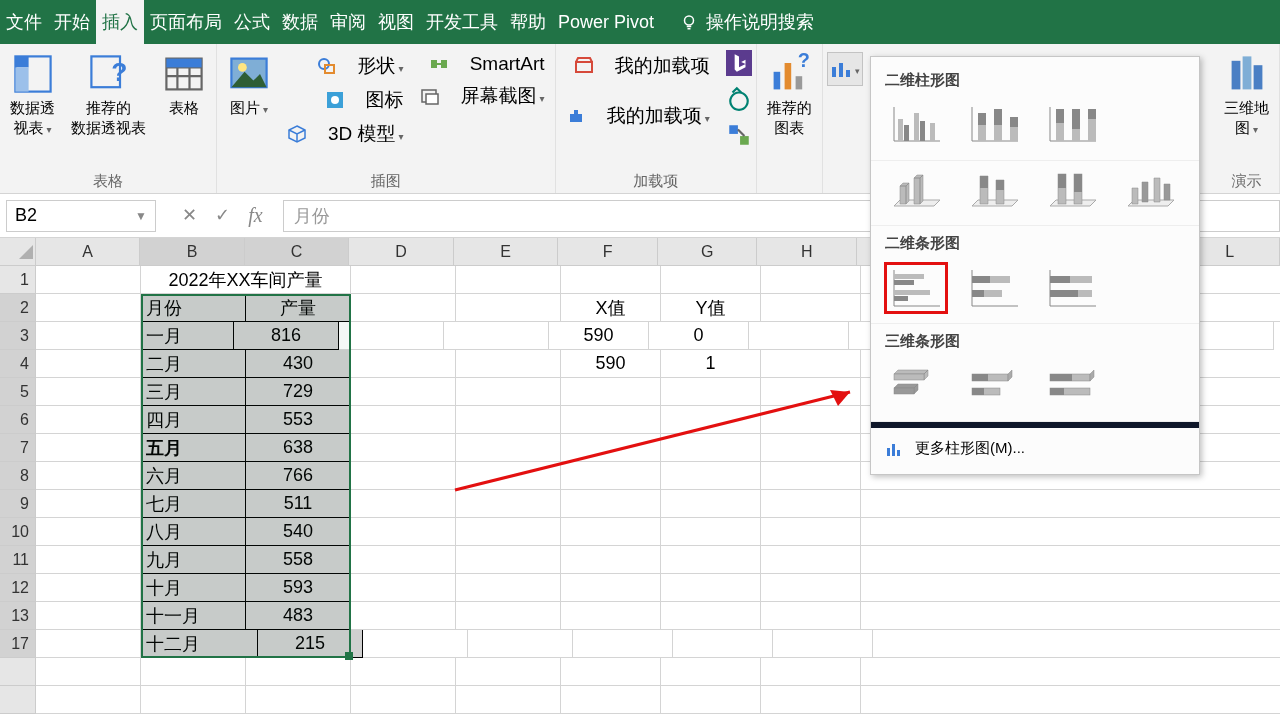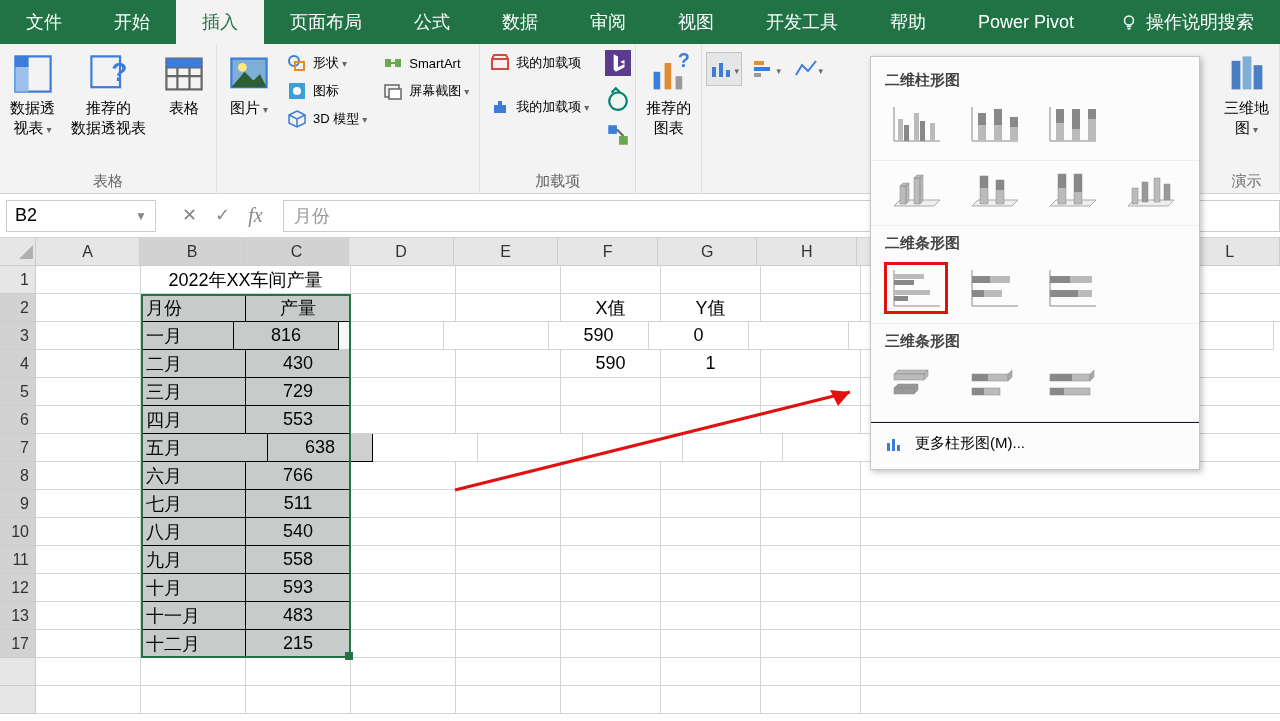--- a/index.html
+++ b/index.html
@@ -1,34 +1,34 @@
 <!DOCTYPE html>
 <html><head>
 <meta charset="utf-8">
 <style>
 * { box-sizing: border-box; margin: 0; padding: 0; font-family: "Microsoft YaHei", sans-serif; }
 body { background: #fff; overflow: hidden; width: 1280px; height: 721px; position: relative; }
 
 
 .ribbon-tabs { background: #217346; height: 44px; display: flex; align-items: stretch; color: #fff; font-size: 18px; }
-.tab { padding: 0 26px; display: flex; align-items: center; cursor: pointer; }
+.tab { padding: 0 6px; display: flex; align-items: center; cursor: pointer; }
 .tab.active { background: #f3f3f3; color: #217346; }
 .tab-help { margin-left: 20px; display: flex; align-items: center; gap: 8px; }
 .bulb-icon { width: 18px; height: 18px; }
 
 
 .ribbon-body { background: #f3f3f3; height: 150px; border-bottom: 1px solid #d4d4d4; display: flex; }
 .rgroup { display: flex; flex-direction: column; border-right: 1px solid #e1e1e1; padding: 2px 4px 0; }
 .rgroup-label { text-align: center; font-size: 15px; color: #666; padding: 4px 0 2px; }
 .rgroup-content { flex: 1; display: flex; align-items: flex-start; gap: 4px; padding-top: 4px; }
 .big-btn { display: flex; flex-direction: column; align-items: center; padding: 4px 6px; cursor: pointer; text-align: center; font-size: 15px; line-height: 1.3; }
 .big-btn .ico { width: 44px; height: 40px; display: flex; align-items: center; justify-content: center; margin-bottom: 4px; }
 .big-btn .lbl { white-space: pre-line; }
 .small-btn-col { display: flex; flex-direction: column; gap: 2px; }
-.small-btn { display: flex; align-items: center; gap: 6px; padding: 3px 6px; font-size: 13px; cursor: pointer; }
+.small-btn { display: flex; align-items: center; gap: 21px; padding: 3px 6px; font-size: 19px; cursor: pointer; justify-content: flex-end; }
 .small-btn .sico { width: 20px; height: 20px; display: inline-flex; align-items: center; justify-content: center; }
 .dd-arrow::after { content: "▾"; font-size: 10px; margin-left: 3px; color: #666; }
 .mini-chart-group { display: flex; gap: 6px; align-items: center; padding-right: 6px;}
 .mini-chart-btn { width: 36px; height: 34px; display:flex; align-items:center; justify-content:center; cursor:pointer; border:1px solid transparent;}
 .mini-chart-btn.active-open { background:#e6e6e6; border:1px solid #c3c3c3;}
 .mini-chart-btn svg { width:24px; height:22px; }
 .mini-chart-btn .dd::after{content:"▾"; font-size:9px; margin-left:1px; color:#666;}
 
 
 .formula-bar { height: 44px; display: flex; align-items: center; border-bottom: 1px solid #d4d4d4; background:#fff;}
@@ -63,21 +63,21 @@
 .selection-handle { position:absolute; width:8px; height:8px; background:#217346; right:-4px; bottom:-4px;}
 
 
 .chart-panel { position:absolute; top:56px; right:80px; width:330px; background:#fcfcfc; border:1px solid #c6c6c6; box-shadow:2px 2px 6px rgba(0,0,0,0.25); padding:6px 0;}
 .cp-section-title { font-size:15px; color:#444; padding:8px 14px 6px; font-weight:bold;}
 .cp-row { display:flex; gap:16px; padding:4px 14px 10px; border-bottom:1px solid #eee;}
 .cp-row:last-of-type{border-bottom:none;}
 .cp-item { width:62px; height:50px; display:flex; align-items:center; justify-content:center; cursor:pointer;}
 .cp-item svg { width:56px; height:44px; }
 .cp-item.highlight { outline:3px solid #e31010; outline-offset:-2px;}
-.cp-more { display:flex; align-items:center; gap:10px; padding:10px 14px; border-top:1px solid #0f172a; font-size:15px; cursor:pointer;}
+.cp-more { display:flex; align-items:center; gap:10px; padding:10px 14px; border-top:6px solid #0f172a; font-size:15px; cursor:pointer;}
 .cp-more .mico { width:20px; height:20px;}
 
 
 .arrow-anno { position:absolute; pointer-events:none;}
 </style>
 </head>
 <body>
 
 <div class="ribbon-tabs">
   <div class="tab">文件</div>
@@ -198,20 +198,21 @@
             <span class="sico">
               <svg viewBox="0 0 20 20">
                 <rect x="2" y="4" width="14" height="12" fill="none" stroke="#666" stroke-width="1.5"></rect>
                 <rect x="6" y="8" width="12" height="10" fill="#fff" stroke="#666" stroke-width="1.5"></rect>
               </svg>
             </span>
             <span class="dd-arrow">屏幕截图</span>
           </div>
       </div>
     </div>
+    <div class="rgroup-label">插图</div>
   </div>
 
   <div class="rgroup">
     <div class="rgroup-content">
       <div class="small-btn-col" style="justify-content:center; gap:18px;">
         <div class="small-btn">
             <span class="sico">
               <svg viewBox="0 0 20 20">
                 <rect x="2" y="6" width="16" height="10" fill="none" stroke="#d6493a" stroke-width="2"></rect>
                 <path d="M2 6 L4 2 L16 2 L18 6" fill="none" stroke="#d6493a" stroke-width="2"></path>
@@ -429,21 +430,21 @@
         <div class="gc " style="width: 105px;"></div>
         <div class="gc " style="width: 105px;"></div>
         <div class="gc " style="width: 100px;"></div>
         <div class="gc " style="width: 100px;"></div>
         <div class="gc " style="width: 100px;"></div>
         <div class="gc " style="width: 325px; border-right: none;"></div>
         <div class="gc " style="width: 100px;"></div>
       </div>
       <div class="gr">
         <div class="gc " style="width: 105px;"></div>
-        <div class="gc sel-range tbl-border-l tbl-border-b tbl-border-r" style="width: 127px;">五月</div>
+        <div class="gc sel-range tbl-border-l tbl-border-b tbl-border-r" style="width: 105px; font-weight: bold;">五月</div>
         <div class="gc sel-range c-center tbl-border-b tbl-border-r" style="width: 105px;">638</div>
         <div class="gc " style="width: 105px;"></div>
         <div class="gc " style="width: 105px;"></div>
         <div class="gc " style="width: 100px;"></div>
         <div class="gc " style="width: 100px;"></div>
         <div class="gc " style="width: 100px;"></div>
         <div class="gc " style="width: 325px; border-right: none;"></div>
         <div class="gc " style="width: 100px;"></div>
       </div>
       <div class="gr">
@@ -513,21 +514,21 @@
         <div class="gc " style="width: 105px;"></div>
         <div class="gc " style="width: 105px;"></div>
         <div class="gc " style="width: 100px;"></div>
         <div class="gc " style="width: 100px;"></div>
         <div class="gc " style="width: 100px;"></div>
         <div class="gc " style="width: 325px; border-right: none;"></div>
         <div class="gc " style="width: 100px;"></div>
       </div>
       <div class="gr">
         <div class="gc " style="width: 105px;"></div>
-        <div class="gc sel-range tbl-border-l tbl-border-b tbl-border-r" style="width: 105px;">十二月</div>
+        <div class="gc sel-range tbl-border-l tbl-border-b tbl-border-r" style="width: 117px;">十二月</div>
         <div class="gc sel-range c-center tbl-border-b tbl-border-r" style="width: 105px;">215</div>
         <div class="gc " style="width: 105px;"></div>
         <div class="gc " style="width: 105px;"></div>
         <div class="gc " style="width: 100px;"></div>
         <div class="gc " style="width: 100px;"></div>
         <div class="gc " style="width: 100px;"></div>
         <div class="gc " style="width: 325px; border-right: none;"></div>
         <div class="gc " style="width: 100px;"></div>
       </div>
       <div class="gr">

